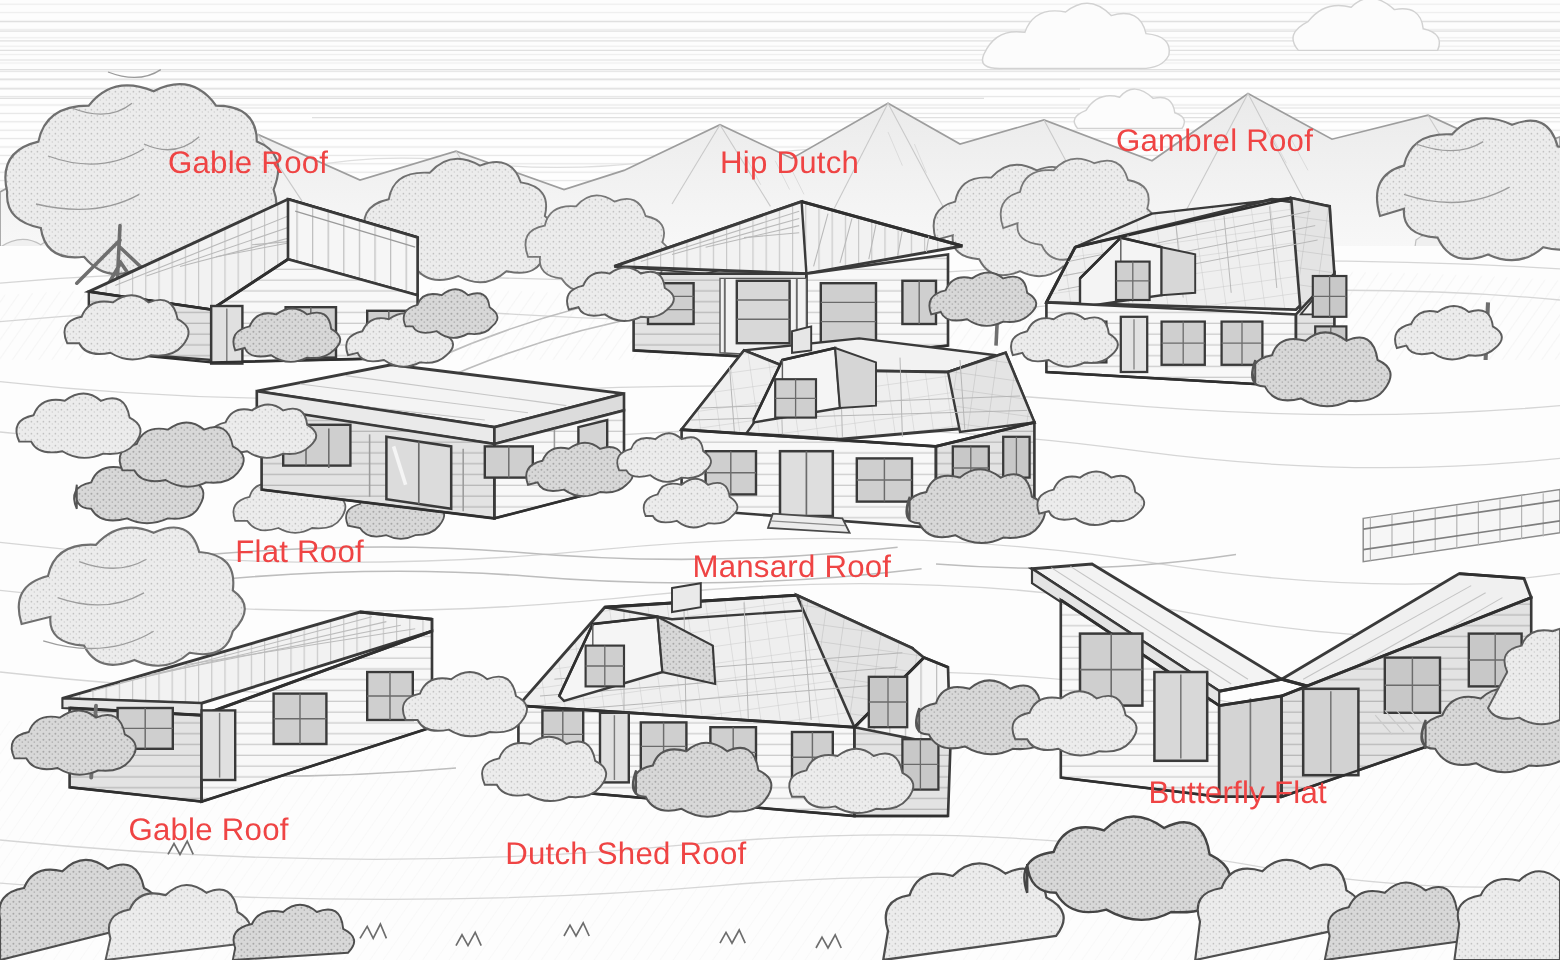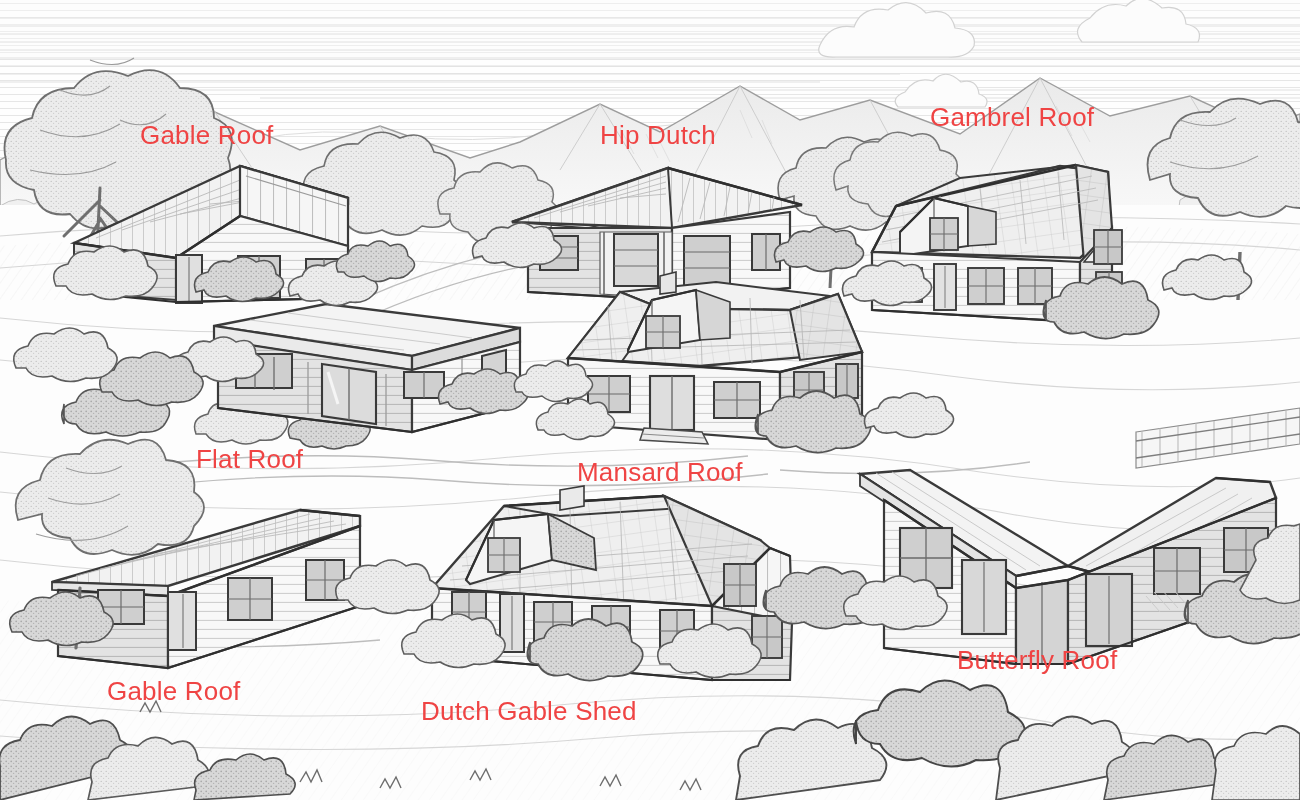--- a/index.html
+++ b/index.html
@@ -704,16 +704,16 @@
     </g>
   </g>
 </svg>
 
 <div class="lbl" style="left:140px;top:120px">Gable Roof</div>
 <div class="lbl" style="left:600px;top:120px">Hip Dutch</div>
 <div class="lbl" style="left:930px;top:102px">Gambrel Roof</div>
 <div class="lbl" style="left:196px;top:444px">Flat Roof</div>
 <div class="lbl" style="left:577px;top:457px">Mansard Roof</div>
 <div class="lbl" style="left:107px;top:676px">Gable Roof</div>
-<div class="lbl" style="left:421px;top:696px">Dutch Gable Shed</div>
-<div class="lbl" style="left:957px;top:645px">Butterfly Roof</div>
+<div class="lbl" style="left:421px;top:696px">Dutch Shed Roof</div>
+<div class="lbl" style="left:957px;top:645px">Butterfly Flat</div>
 
 </div>
 
 </body></html>

